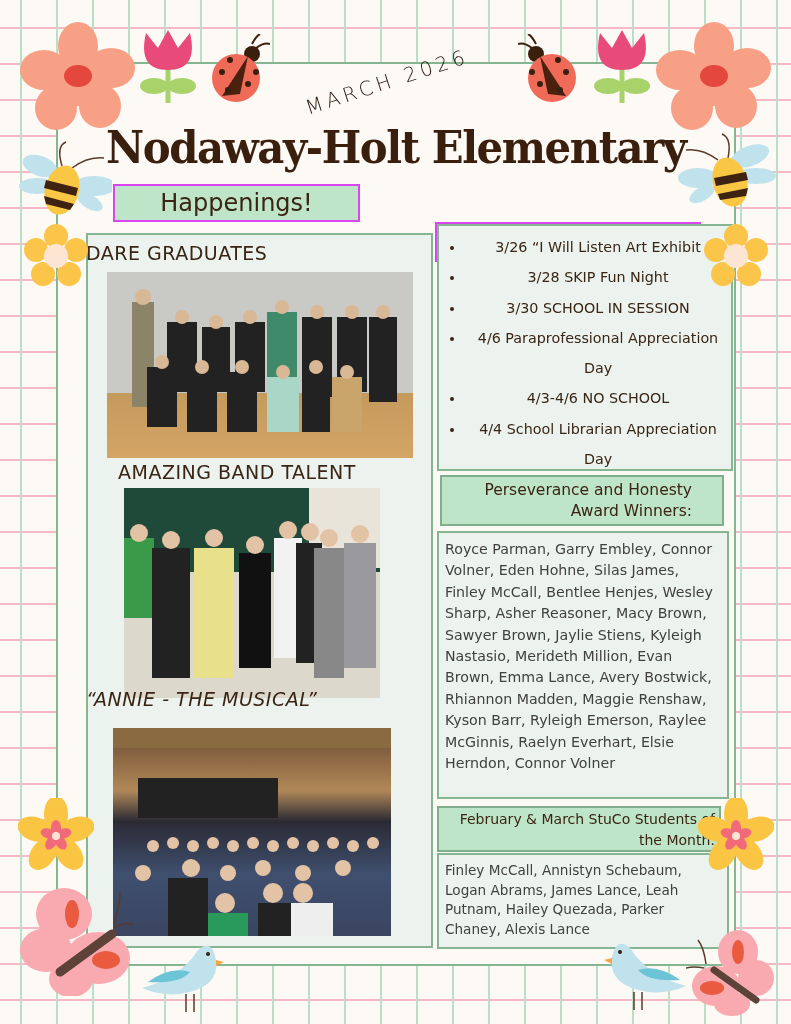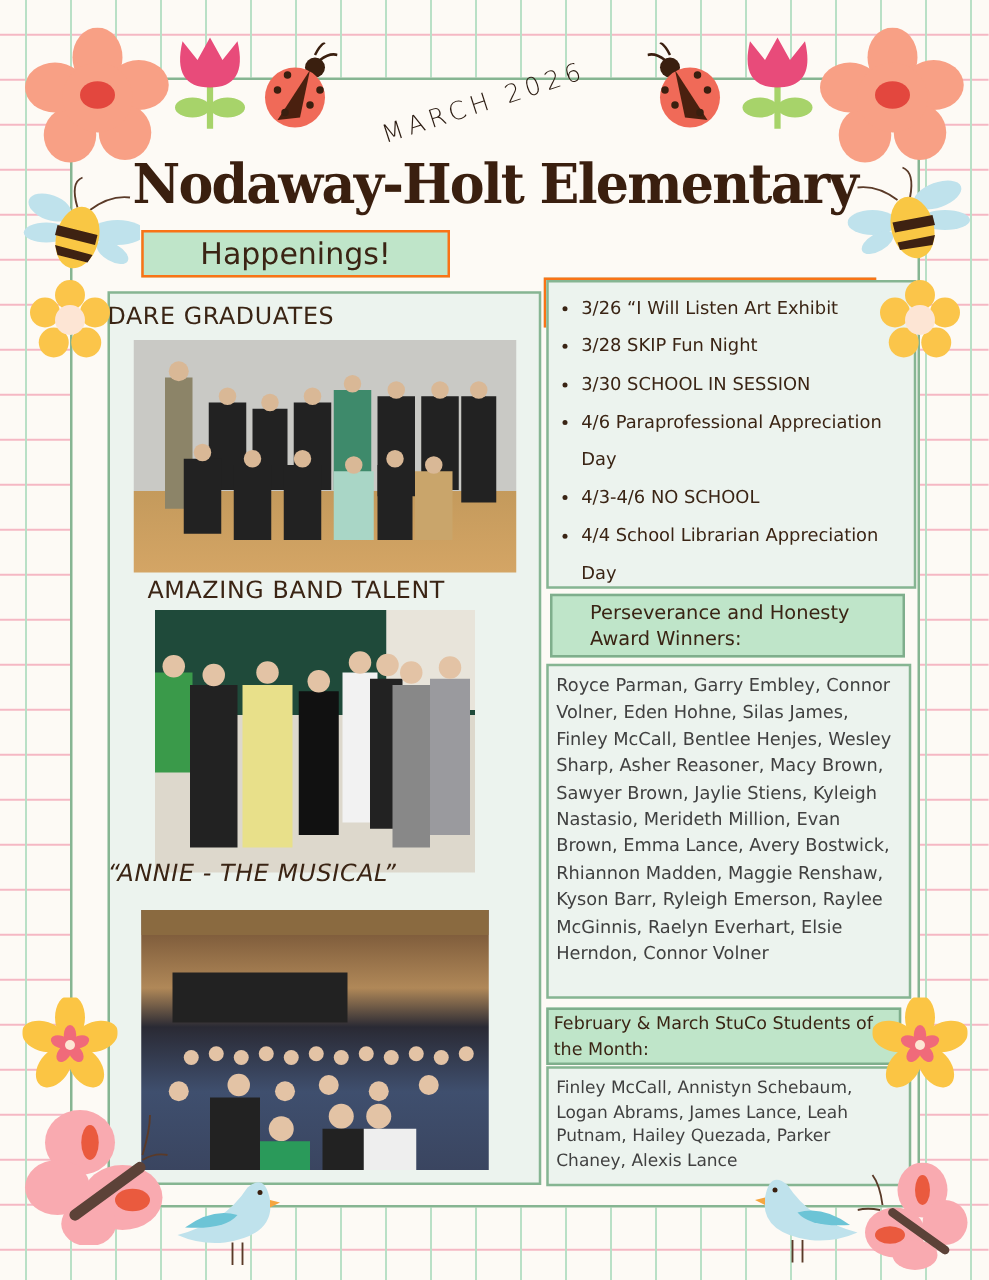--- a/index.html
+++ b/index.html
@@ -7,29 +7,29 @@
   .grid{position:absolute;inset:0;
     background-image:
       linear-gradient(to right, #b9e0c6 2px, transparent 2px),
       linear-gradient(to bottom, #f5b8c4 2px, transparent 2px);
     background-size:36px 36px, 36px 36px;
     background-position:20px 0, 0 27px;}
   .frame{position:absolute;left:56px;top:62px;width:676px;height:900px;background:#fdfaf5;border:2px solid #86b592;}
   .title-month{position:absolute;left:300px;top:70px;width:200px;height:60px;font-family:"DejaVu Sans",sans-serif;font-weight:200;font-size:20px;letter-spacing:4px;color:#2a1a10;}
   .title-month span{position:absolute;}
   .title{position:absolute;left:106px;top:122px;font-family:"DejaVu Serif","Liberation Serif",serif;font-size:44px;font-weight:600;color:#3a1f0f;letter-spacing:-1.5px;transform:scaleX(.95);transform-origin:left;white-space:nowrap;}
-  .hdr{position:absolute;background:#bfe5c9;border:2px solid #f97316;font-size:24px;color:#3a2414;text-align:center;line-height:34px;}
+  .hdr{position:absolute;background:#bfe5c9;border:2px solid #d946ef;font-size:24px;color:#3a2414;text-align:center;line-height:34px;}
   .panel{position:absolute;background:#ecf3ee;border:2px solid #86b592;}
   .caption{position:absolute;text-align:left;font-size:19px;letter-spacing:.5px;color:#3a2414;}
   .photo{position:absolute;overflow:hidden;}
   .events{position:absolute;left:437px;top:224px;width:292px;height:243px;}
-  .events ul{margin:0;padding:6px 0 0 26px;list-style:disc;}
+  .events ul{margin:0;padding:6px 0 0 26px;list-style:disc;text-align:center;}
   .events li{font-size:14.3px;line-height:30.3px;color:#3a2414;}
   .names{position:absolute;font-size:14.2px;line-height:21.4px;color:#404040;padding:6px 4px 0 6px;box-sizing:border-box;}
-  .subhdr{position:absolute;background:#bfe5c9;border:2px solid #7fae8c;font-size:15px;color:#3a2414;text-align:left;line-height:21px;box-sizing:border-box;}
+  .subhdr{position:absolute;background:#bfe5c9;border:2px solid #7fae8c;font-size:15px;color:#3a2414;text-align:right;line-height:21px;box-sizing:border-box;}
   .deco{position:absolute;}
 </style>
 </head>
 <body>
 
 <div class="grid"></div>
 <div class="frame"></div>
 
 <div class="title-month">
   <span style="left:6px;top:26px;transform:rotate(-18deg);transform-origin:left;white-space:nowrap;">MARCH 2026</span>

